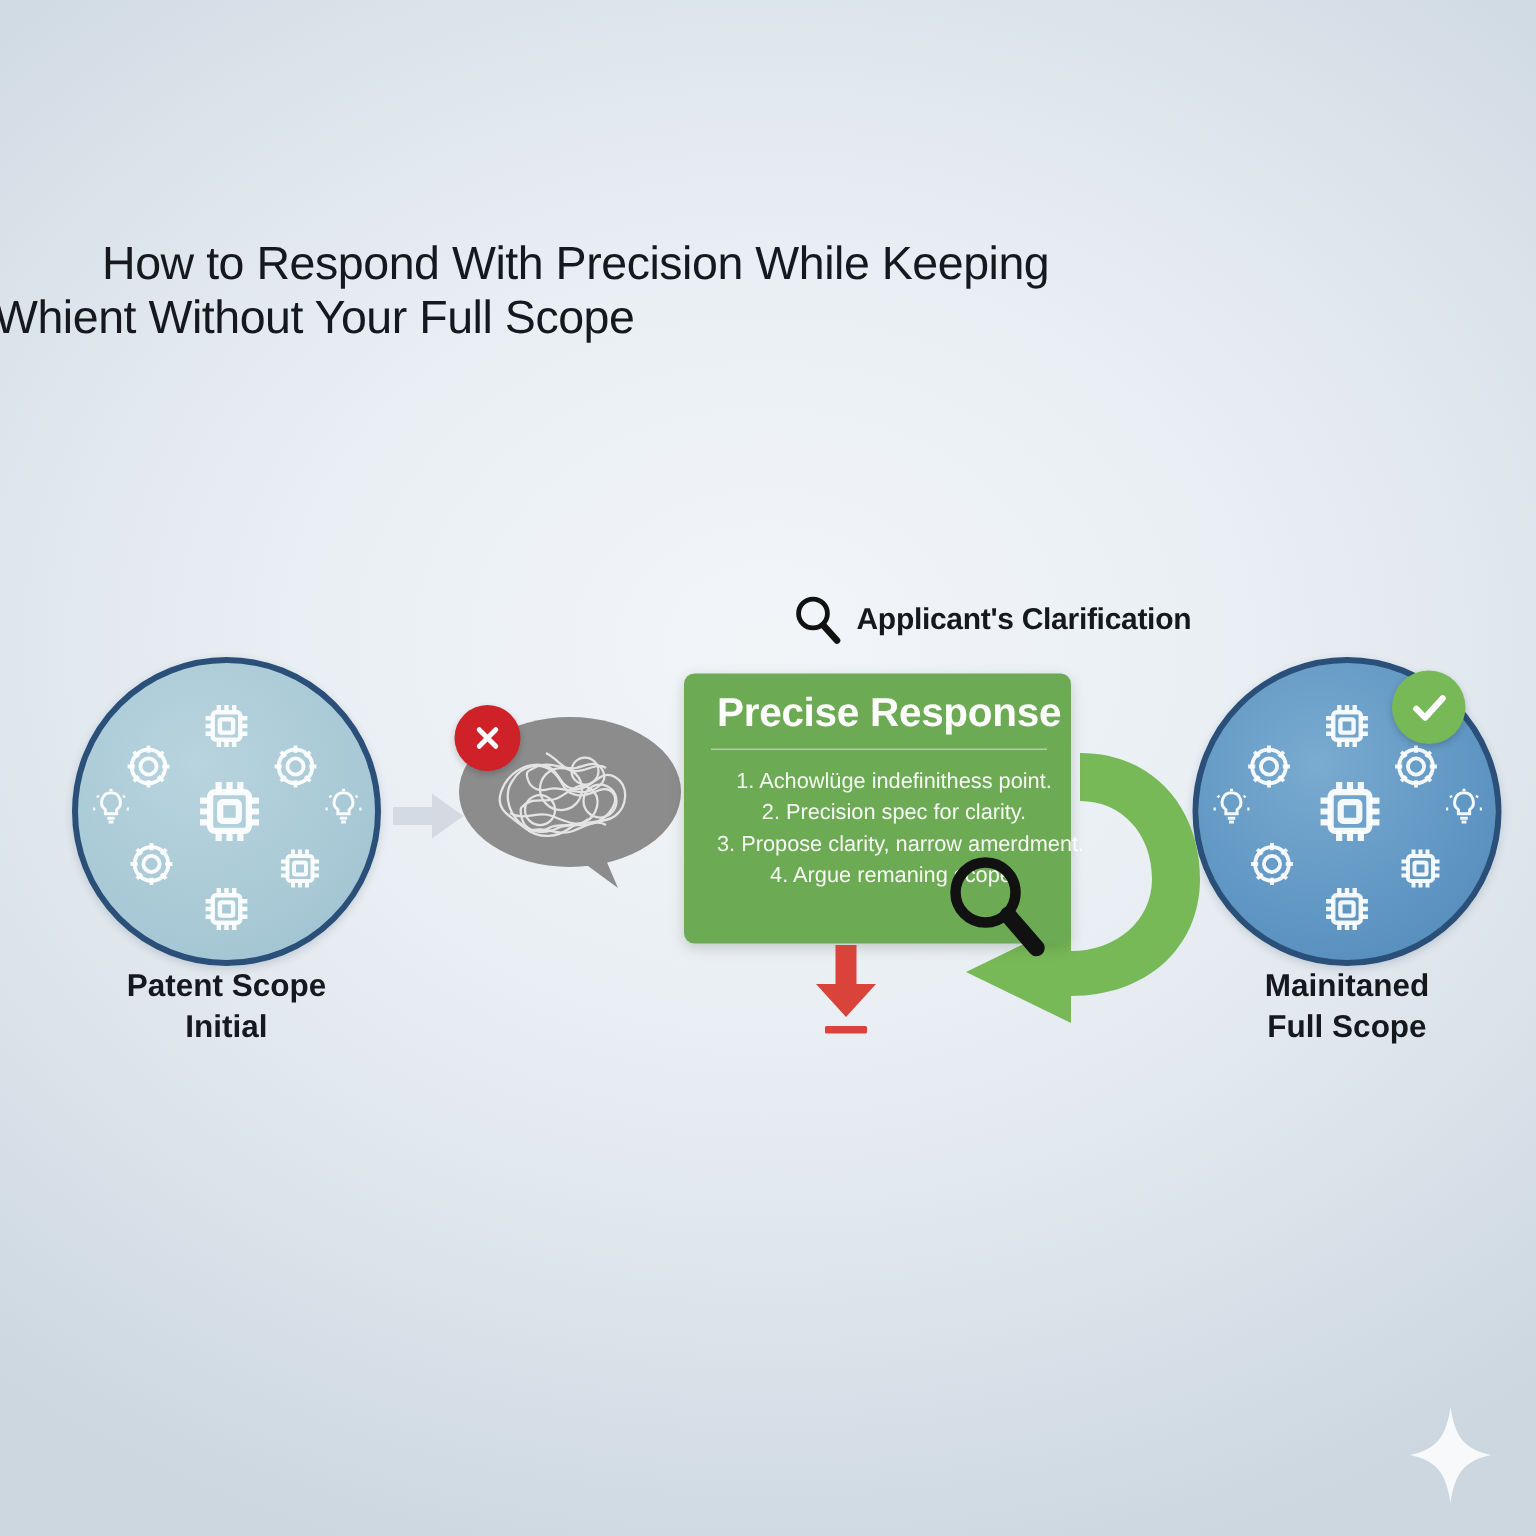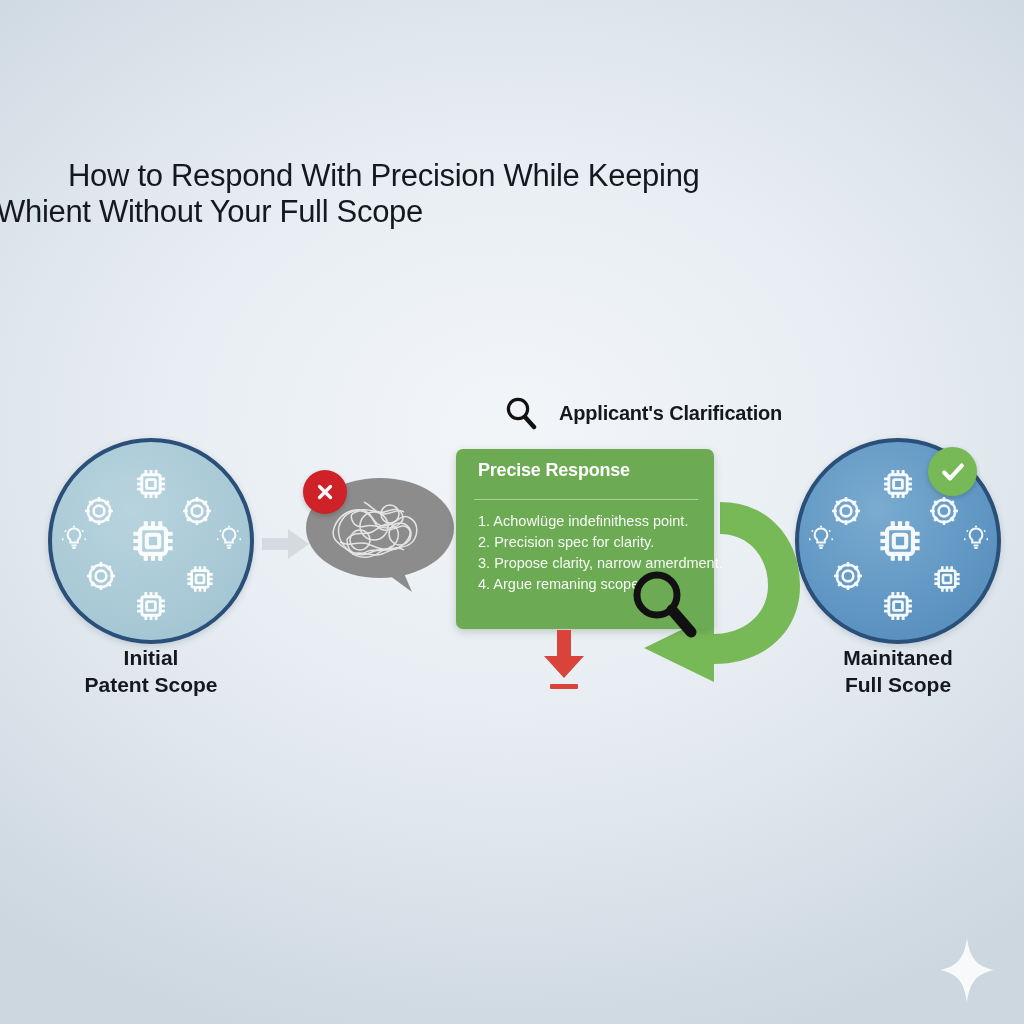--- a/index.html
+++ b/index.html
@@ -142,21 +142,21 @@
     height: 180px;
     background: #6cab53;
     border-radius: 7px;
     box-shadow: 0 3px 9px rgba(40,70,35,0.22);
     z-index: 5;
   }
   #response-title {
     position: absolute;
     left: 22px;
     top: 11px;
-    font-size: 18px;
+    font-size: 27px;
     font-weight: bold;
     color: #ffffff;
     letter-spacing: -0.2px;
   }
   #response-divider {
     position: absolute;
     left: 18px;
     top: 50px;
     width: 224px;
     height: 1px;
@@ -164,20 +164,21 @@
   }
   #response-steps {
     position: absolute;
     left: 22px;
     top: 62px;
     width: 236px;
     list-style: none;
     margin: 0;
     padding: 0;
     counter-reset: step;
+    text-align: center;
   }
   #response-steps li {
     font-size: 14.5px;
     color: rgba(255,255,255,0.94);
     line-height: 21px;
     white-space: nowrap;
   }
   #response-steps li::before {
     counter-increment: step;
     content: counter(step) ". ";
@@ -189,25 +190,25 @@
     left: 627px;
     top: 566px;
     width: 72px;
     height: 72px;
     z-index: 7;
   }
 
   
   #clarification-label {
     position: absolute;
-    left: 504px;
+    left: 528px;
     top: 396px;
     display: flex;
     align-items: center;
-    gap: 21px;
+    gap: 9px;
     z-index: 8;
     justify-content: space-between;
   }
   #clarification-text {
     font-size: 20px;
     font-weight: bold;
     color: #15181c;
     letter-spacing: -0.2px;
   }
 
@@ -293,22 +294,22 @@
         <path d="M9.2 7V4.4M12 7V4.4M14.8 7V4.4M9.2 17v2.6M12 17v2.6M14.8 17v2.6M7 9.2H4.4M7 12H4.4M7 14.8H4.4M17 9.2h2.6M17 12h2.6M17 14.8h2.6"></path>
       </svg>
       <svg style="left:77px; top:142px;" width="44" height="44" viewBox="0 0 24 24">
         <rect x="7" y="7" width="10" height="10" rx="1.2"></rect>
         <rect x="9.6" y="9.6" width="4.8" height="4.8" rx="0.6"></rect>
         <path d="M9.2 7V4.4M12 7V4.4M14.8 7V4.4M9.2 17v2.6M12 17v2.6M14.8 17v2.6M7 9.2H4.4M7 12H4.4M7 14.8H4.4M17 9.2h2.6M17 12h2.6M17 14.8h2.6"></path>
       </svg>
     </div>
   </div>
   <div class="circle-caption" id="initial-caption">
+    <div>Patent Scope</div>
     <div>Initial</div>
-    <div>Patent Scope</div>
   </div>
 
   <svg id="gray-arrow" viewBox="0 0 48 34">
     <path d="M0 11 H26 V2 L47 17 L26 32 V23 H0 Z" fill="#d4dae1"></path>
   </svg>
 
   <svg id="confusion-bubble" viewBox="0 0 160 124">
     <ellipse cx="76" cy="56" rx="74" ry="50" fill="#8c8c8c"></ellipse>
     <path d="M96 92 L108 120 L78 98 Z" fill="#8c8c8c"></path>
     <g stroke="#e9e9e9" stroke-width="1.5" fill="none" opacity="0.95">

